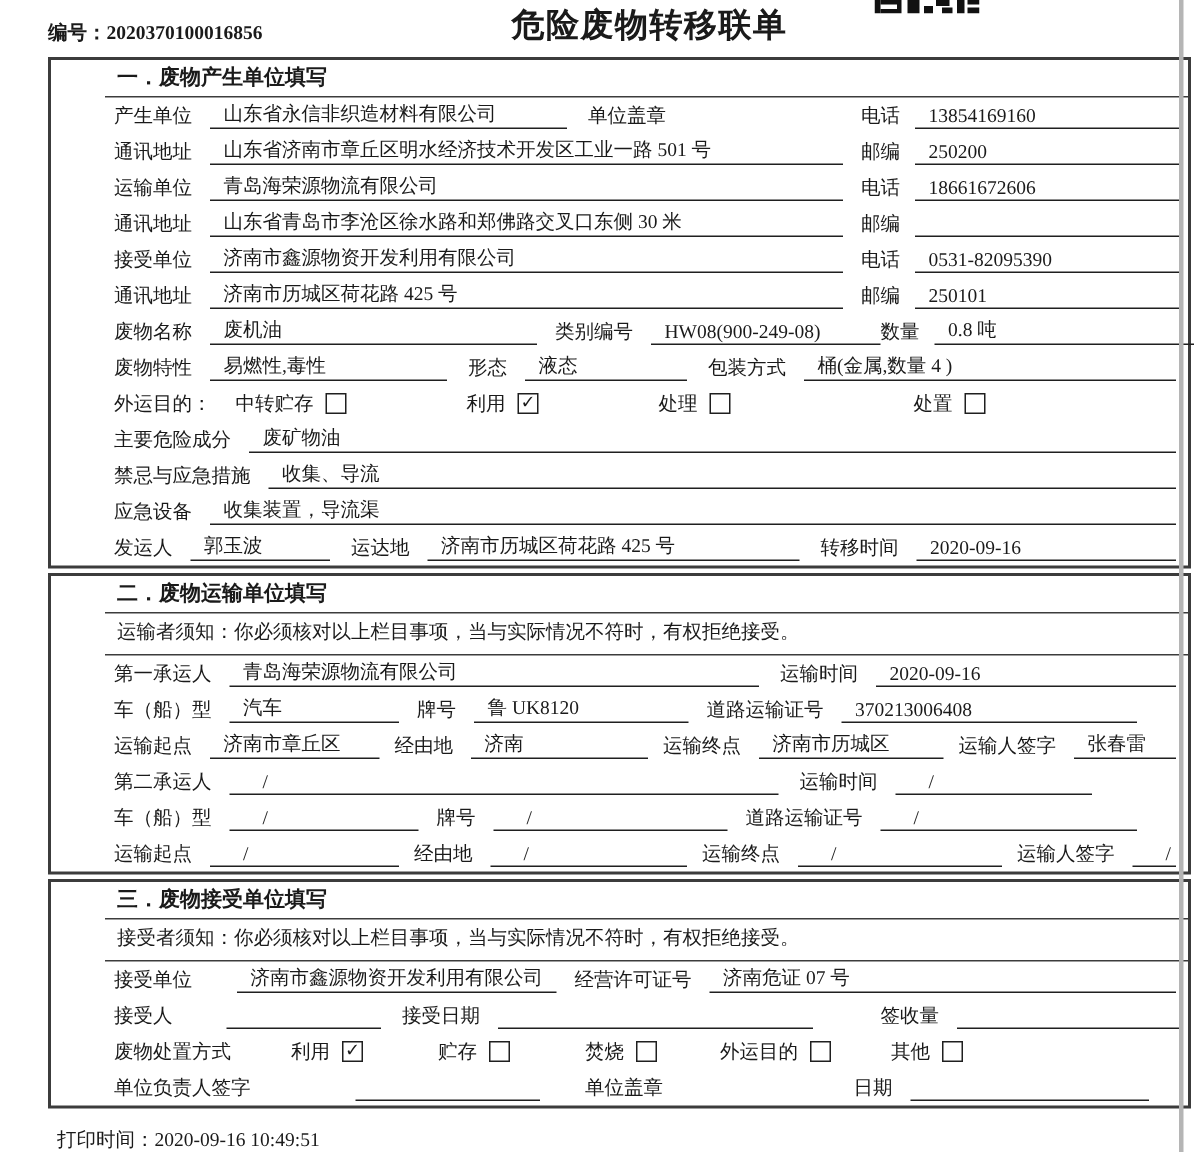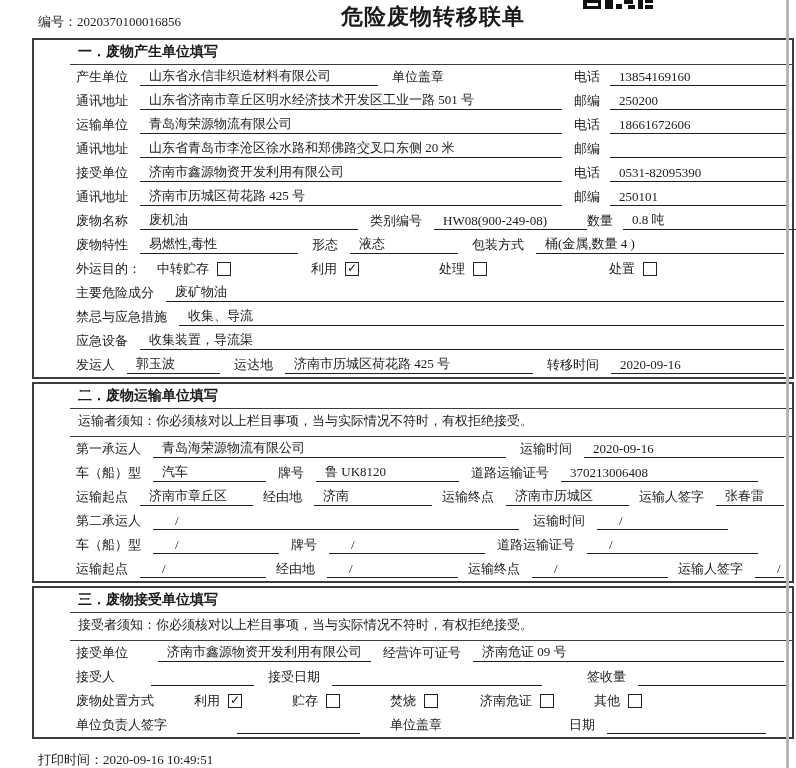--- a/index.html
+++ b/index.html
@@ -1,21 +1,21 @@
 <!DOCTYPE html>
 <html><head>
 <meta charset="utf-8">
 <style>
   html,body{margin:0;padding:0;}
   body{
     width:796px;height:768px;position:relative;background:#ffffff;color:#1a1a1a;
     font-family:"Liberation Serif","DejaVu Serif",serif;font-size:13px;overflow:hidden;
   }
   .hdr{position:relative;height:38px;}
-  .serial{position:absolute;left:38px;top:13px;white-space:nowrap;}
+  .serial{position:absolute;left:32px;top:13px;white-space:nowrap;font-weight:bold;}
   .title{position:absolute;left:70px;right:0;top:2px;text-align:center;font-size:22px;font-weight:700;letter-spacing:1px;}
   .qr{position:absolute;left:583px;top:0;}
   .edge{position:absolute;left:786px;top:0;width:3px;height:768px;background:#b5b5b5;}
   .box{margin:0 0 3px 32px;width:722px;border:2px solid #3c3c3c;background:#fff;box-sizing:content-box;padding-left:36px;}
   .sec-h{height:19px;padding:3px 8px 2px 8px;font-size:14px;font-weight:700;border-bottom:1px solid #3c3c3c;}
   .row{display:flex;align-items:flex-end;padding:0 6px 3px 6px;box-sizing:border-box;}
   .s1 .row{height:24px;}
   .s23 .row{height:24px;}
   .notice{height:28px;display:flex;align-items:flex-end;padding:0 8px 6px 8px;border-bottom:1px solid #3c3c3c;box-sizing:border-box;}
   .lbl{white-space:nowrap;margin-right:12px;flex:none;text-align:right;}
@@ -83,21 +83,21 @@
     <span class="lbl">运输单位</span>
     <span class="val grow" style="margin-right:12px">青岛海荣源物流有限公司</span>
     <span class="rg">
       <span class="lbl">电话</span>
       <span class="val">18661672606</span>
     </span>
   </div>
 
   <div class="row">
     <span class="lbl">通讯地址</span>
-    <span class="val grow" style="margin-right:12px">山东省青岛市李沧区徐水路和郑佛路交叉口东侧 20 米</span>
+    <span class="val grow" style="margin-right:12px">山东省青岛市李沧区徐水路和郑佛路交叉口东侧 30 米</span>
     <span class="rg">
       <span class="lbl">邮编</span>
       <span class="val"></span>
     </span>
   </div>
 
   <div class="row">
     <span class="lbl">接受单位</span>
     <span class="val grow" style="margin-right:12px">济南市鑫源物资开发利用有限公司</span>
     <span class="rg">
@@ -242,21 +242,21 @@
 </div>
 
 <div class="box s23">
   <div class="sec-h">三．废物接受单位填写</div>
   <div class="notice">接受者须知：你必须核对以上栏目事项，当与实际情况不符时，有权拒绝接受。</div>
 
   <div class="row">
     <span class="lbl" style="margin-right:30px">接受单位</span>
     <span class="val w200">济南市鑫源物资开发利用有限公司</span>
     <span class="lbl" style="margin-left:12px">经营许可证号</span>
-    <span class="val grow" style="margin-right:2px">济南危证 09 号</span>
+    <span class="val grow" style="margin-right:2px">济南危证 07 号</span>
   </div>
 
   <div class="row">
     <span class="lbl" style="margin-right:36px">接受人</span>
     <span class="val w90"></span>
     <span class="lbl" style="margin-left:14px">接受日期</span>
     <span class="val grow" style="margin-right:45px"></span>
     <span class="lbl">签收量</span>
     <span class="val w135"></span>
   </div>
@@ -269,21 +269,21 @@
     </span>
     <span class="cbi" style="margin-left:50px">
       <span>贮存</span>
       <span class="cbox"></span>
     </span>
     <span class="cbi" style="margin-left:50px">
       <span>焚烧</span>
       <span class="cbox"></span>
     </span>
     <span class="cbi" style="margin-left:42px">
-      <span>济南危证</span>
+      <span>外运目的</span>
       <span class="cbox"></span>
     </span>
     <span class="cbi" style="margin-left:40px">
       <span>其他</span>
       <span class="cbox"></span>
     </span>
   </div>
 
   <div class="row">
     <span class="lbl">单位负责人签字</span>

